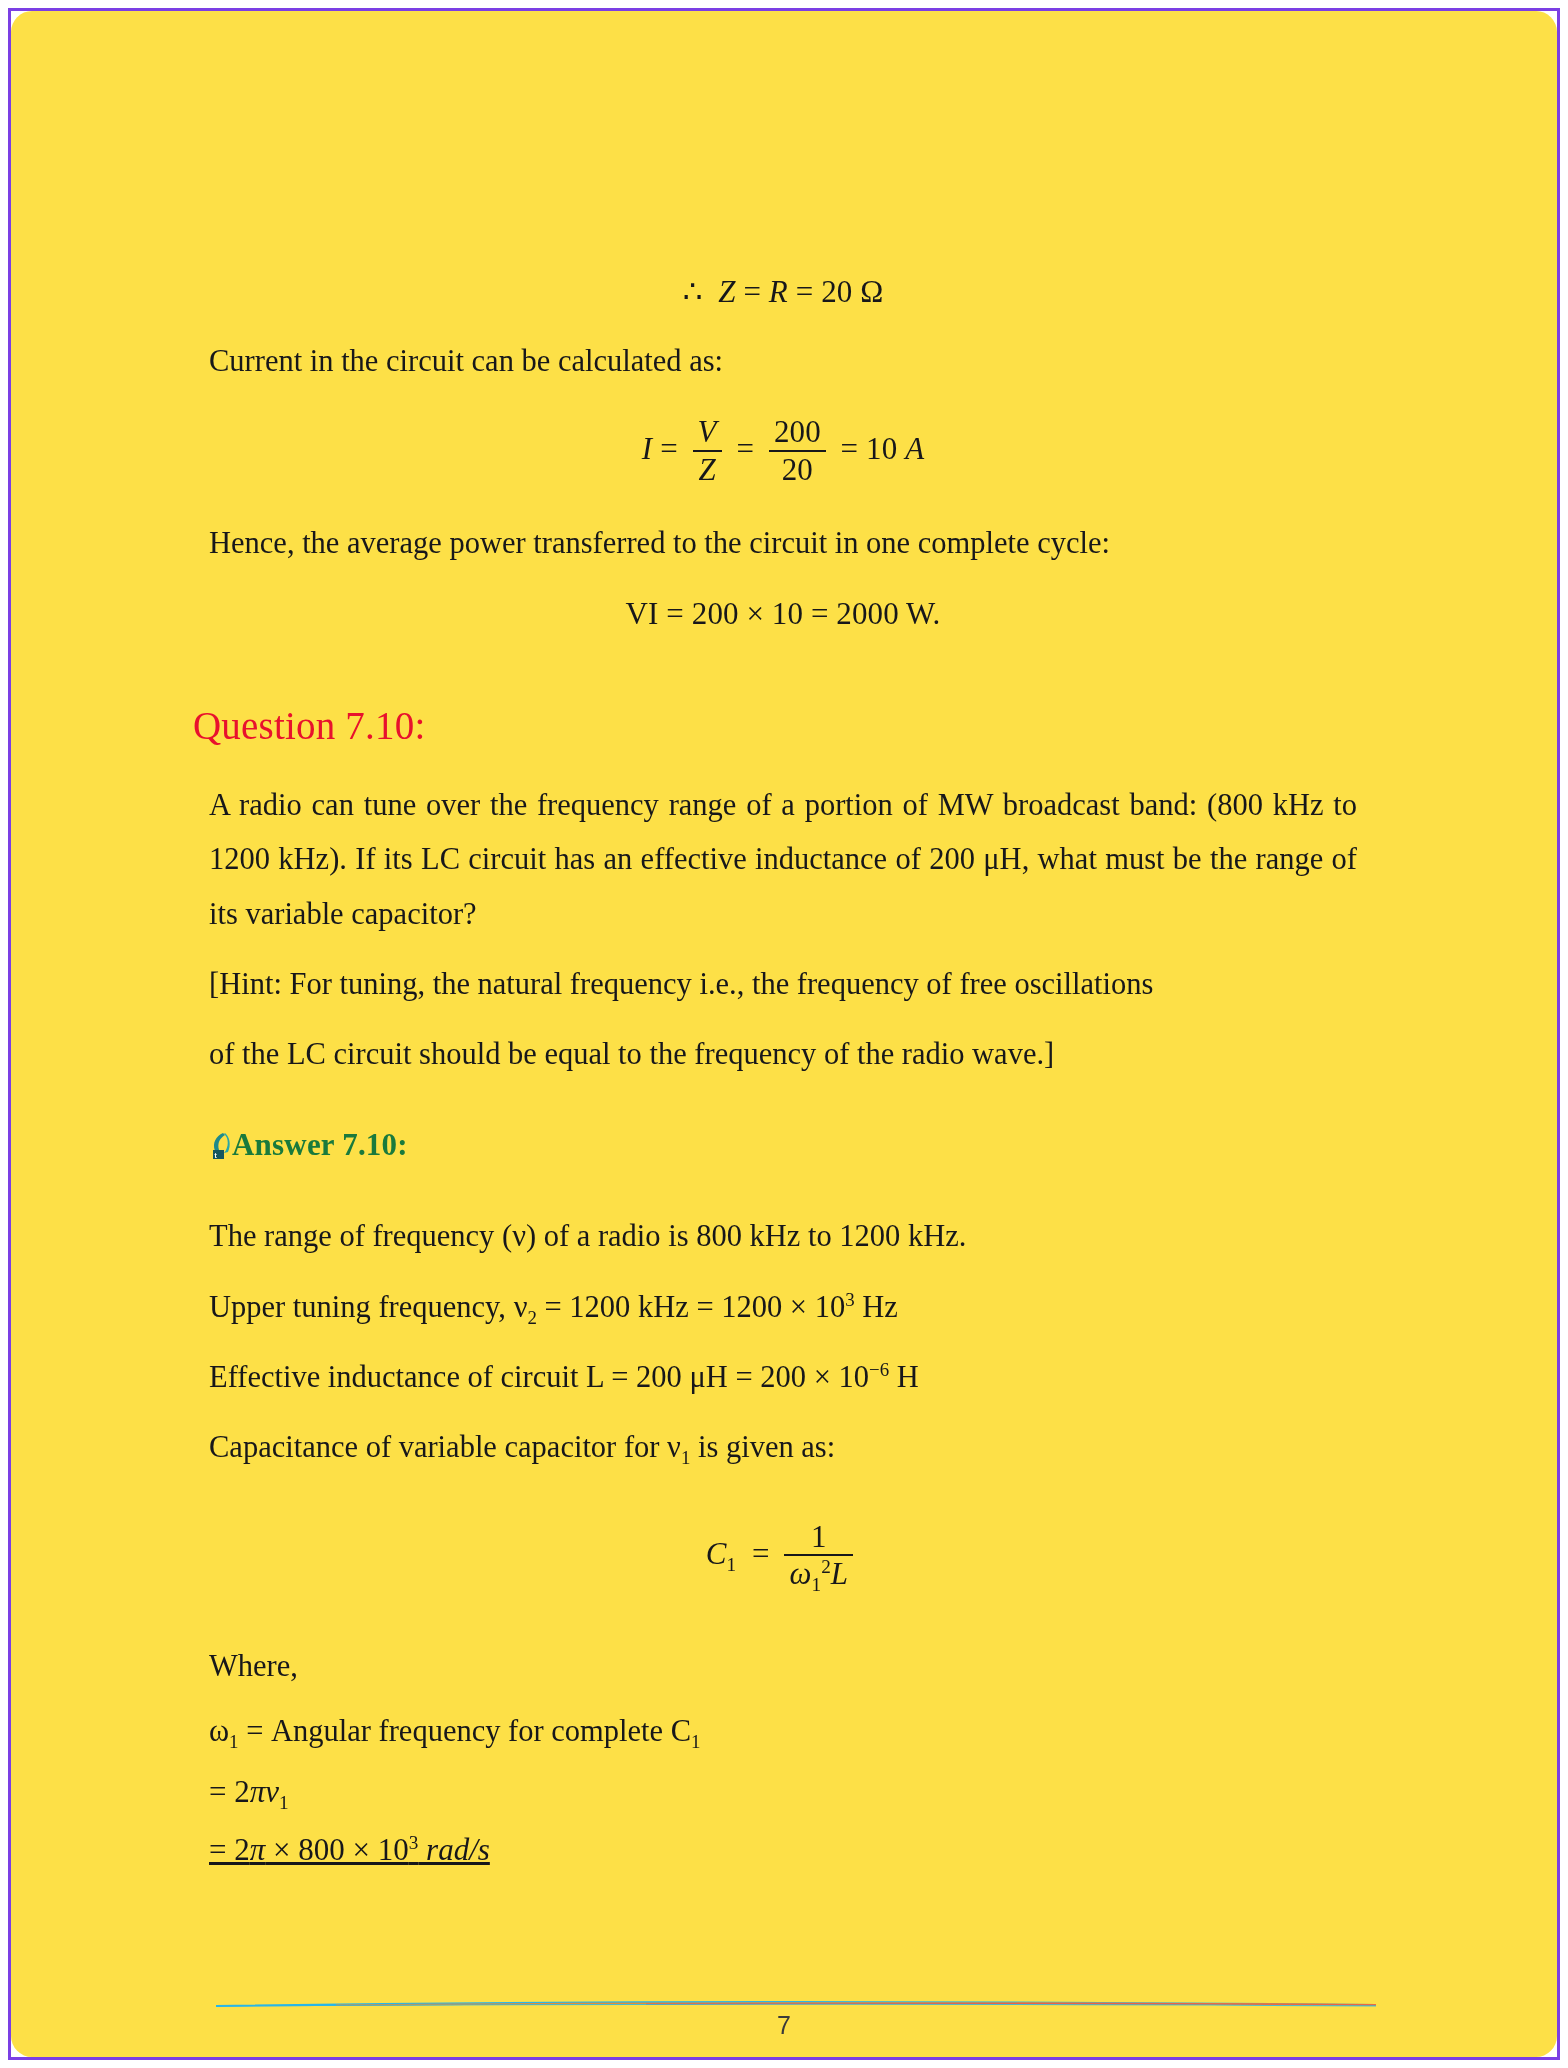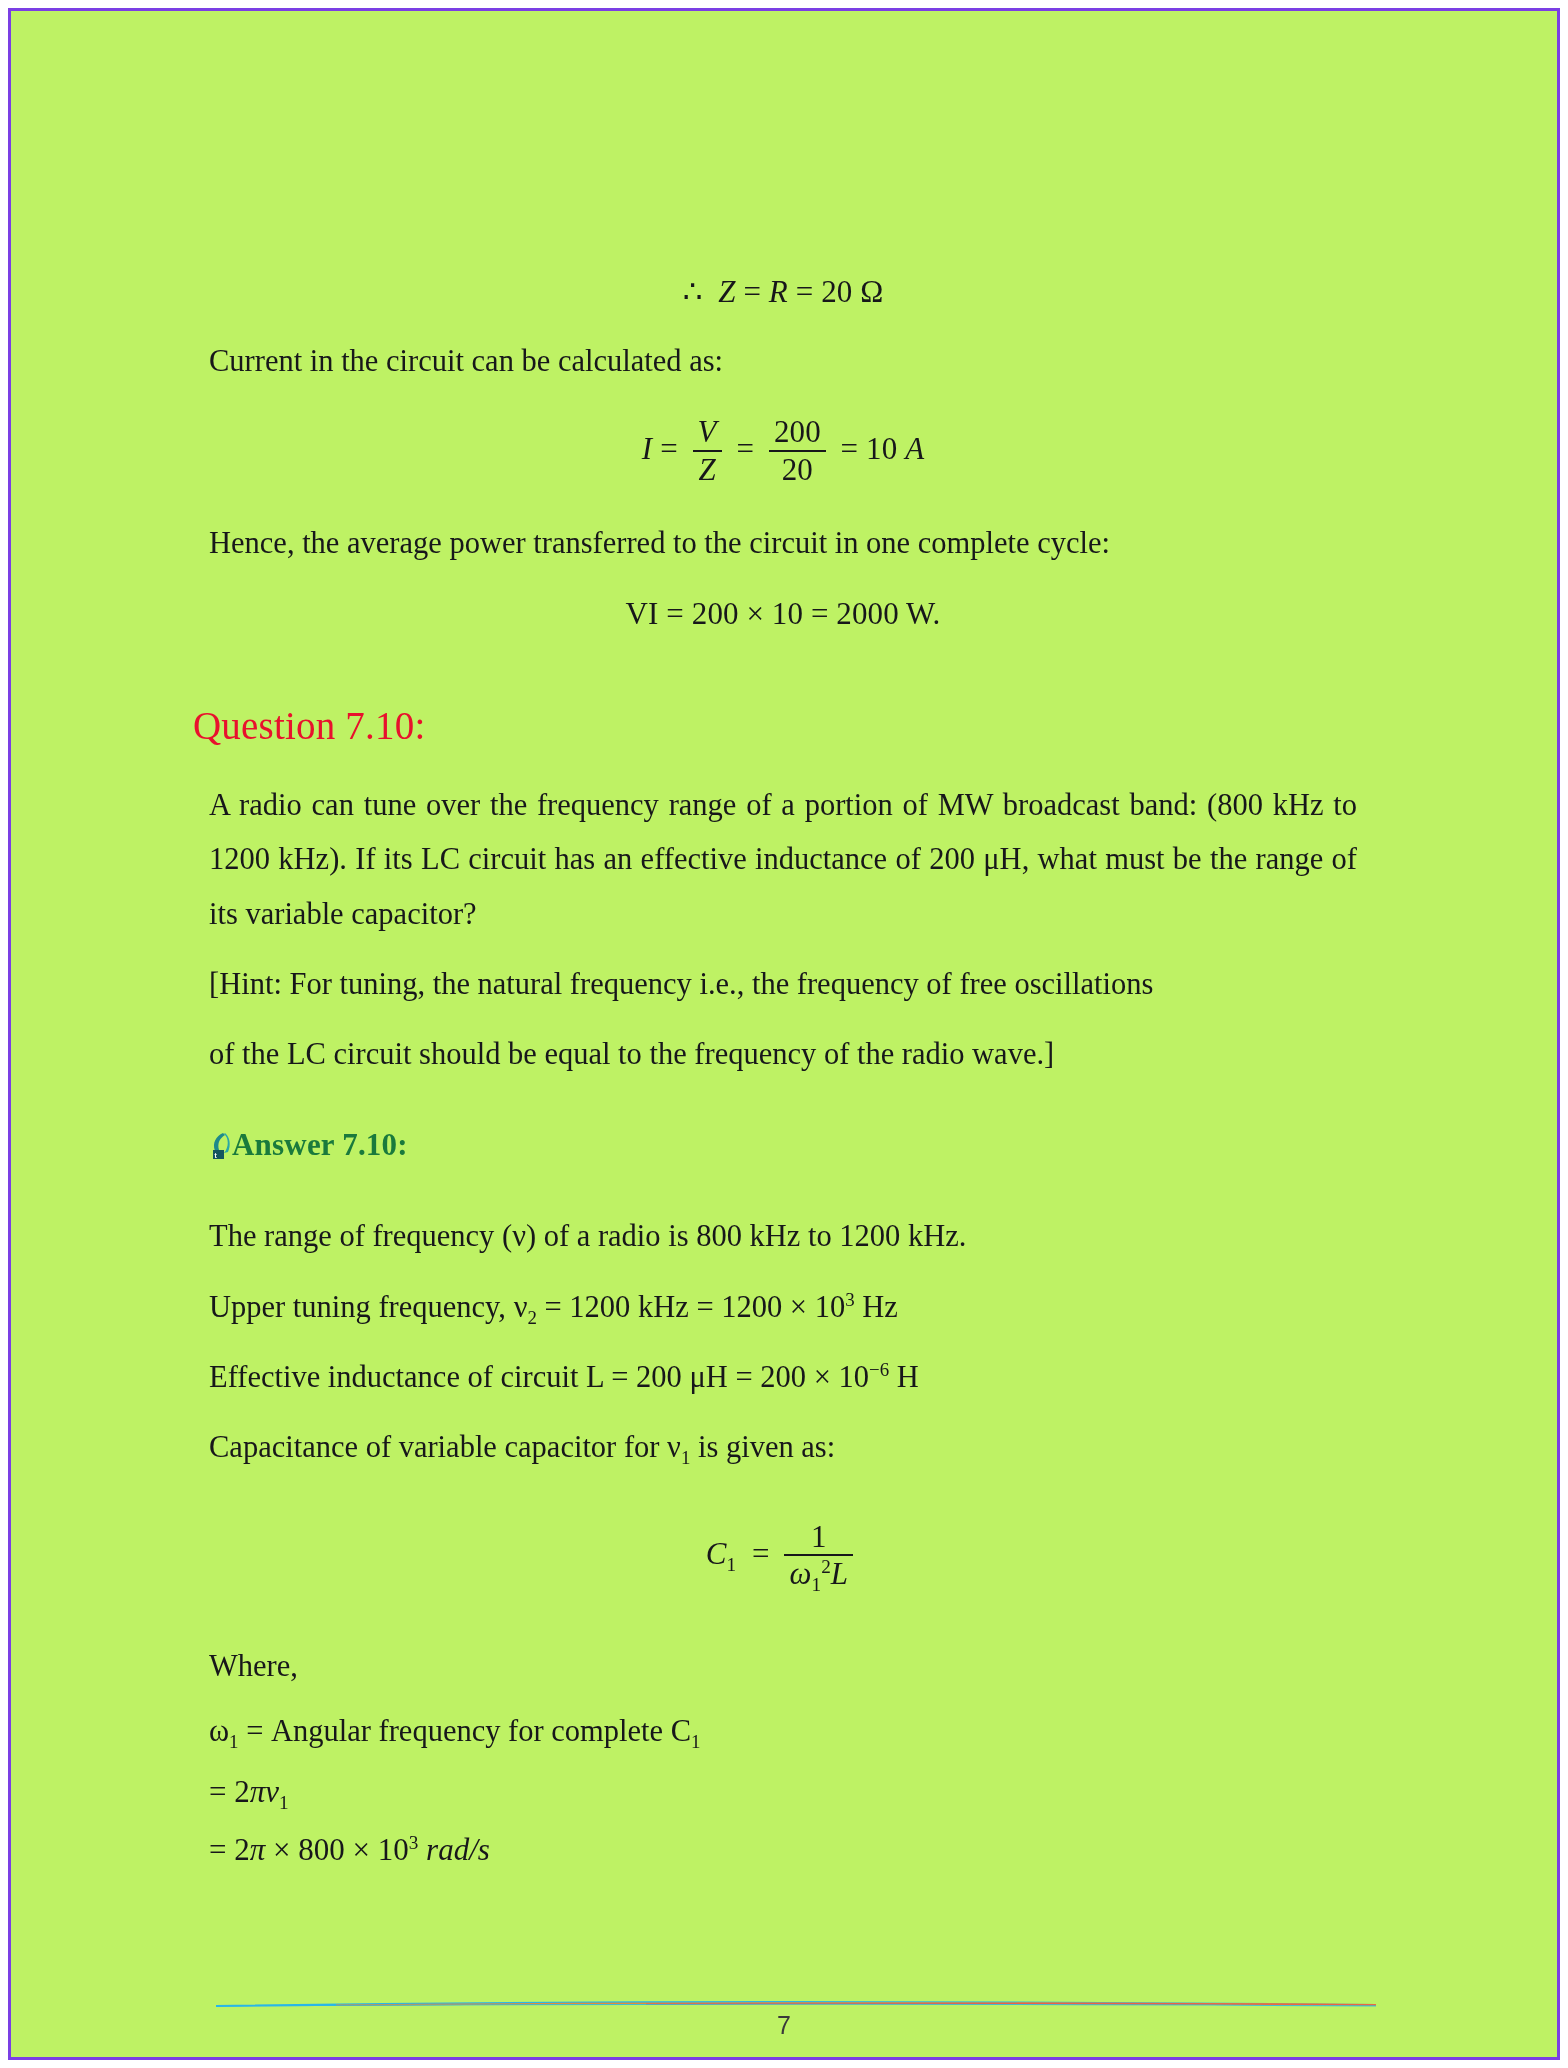--- a/index.html
+++ b/index.html
@@ -23,21 +23,22 @@
     width: 1552px;
     height: 2052px;
     border: 3px solid #7b3fe4;
     box-sizing: border-box;
     background: #ffffff;
   }
 
   #page-inner {
     position: absolute;
     left: 0; top: 0; right: 0; bottom: 0;
-    background: #bef264;
+    background: #fde047;
+    border-radius: 21px;
   }
 
   
   #content {
     position: absolute;
     left: 182px;
     top: 265px;
     width: 1180px;
   }
 
@@ -261,21 +262,21 @@
       <div class="body-text spaced">Where,</div>
 
       <div class="body-text nowrap" style="line-height:1.5;">
         <span>ω</span><sub class="idx">1</sub><span> = Angular frequency for complete C</span><sub class="idx">1</sub>
       </div>
 
       <div class="body-text nowrap math" style="line-height:1.35;">
         <span class="mupright">= 2</span><span class="mi">π</span><span class="mi">ν</span><sub class="idx mupright">1</sub>
       </div>
 
-      <div class="body-text nowrap math" style="line-height:1.35;">
+      <div class="body-text nowrap math" style="line-height:1.35;text-decoration:underline;">
         <span class="mupright">= 2</span><span class="mi">π</span><span class="mupright"> × 800 × 10</span><sup class="exp mupright">3</sup><span class="mi"> rad/s</span>
       </div>
 
     </div>
 
     <div id="footer-rule">
       <svg width="1160" height="12" viewBox="0 0 1160 12" preserveAspectRatio="none" xmlns="http://www.w3.org/2000/svg">
         <path d="M0 7 Q 290 3 580 3 Q 870 3 1160 6 L1160 8 Q 870 6 580 6 Q 290 6 0 9 Z" fill="#29b6e8"></path>
         <path d="M120 6.5 Q 400 4 700 4.2 Q 950 4.5 1160 6 L1160 7.6 Q 950 6 700 5.8 Q 400 5.6 120 8 Z" fill="#f28c28" opacity="0.92"></path>
         <path d="M430 5.5 Q 700 4.3 960 5 L1160 6.2 L1160 7.2 Q 900 6 640 6.3 Q 520 6.5 430 7 Z" fill="#ef5a46" opacity="0.85"></path>

